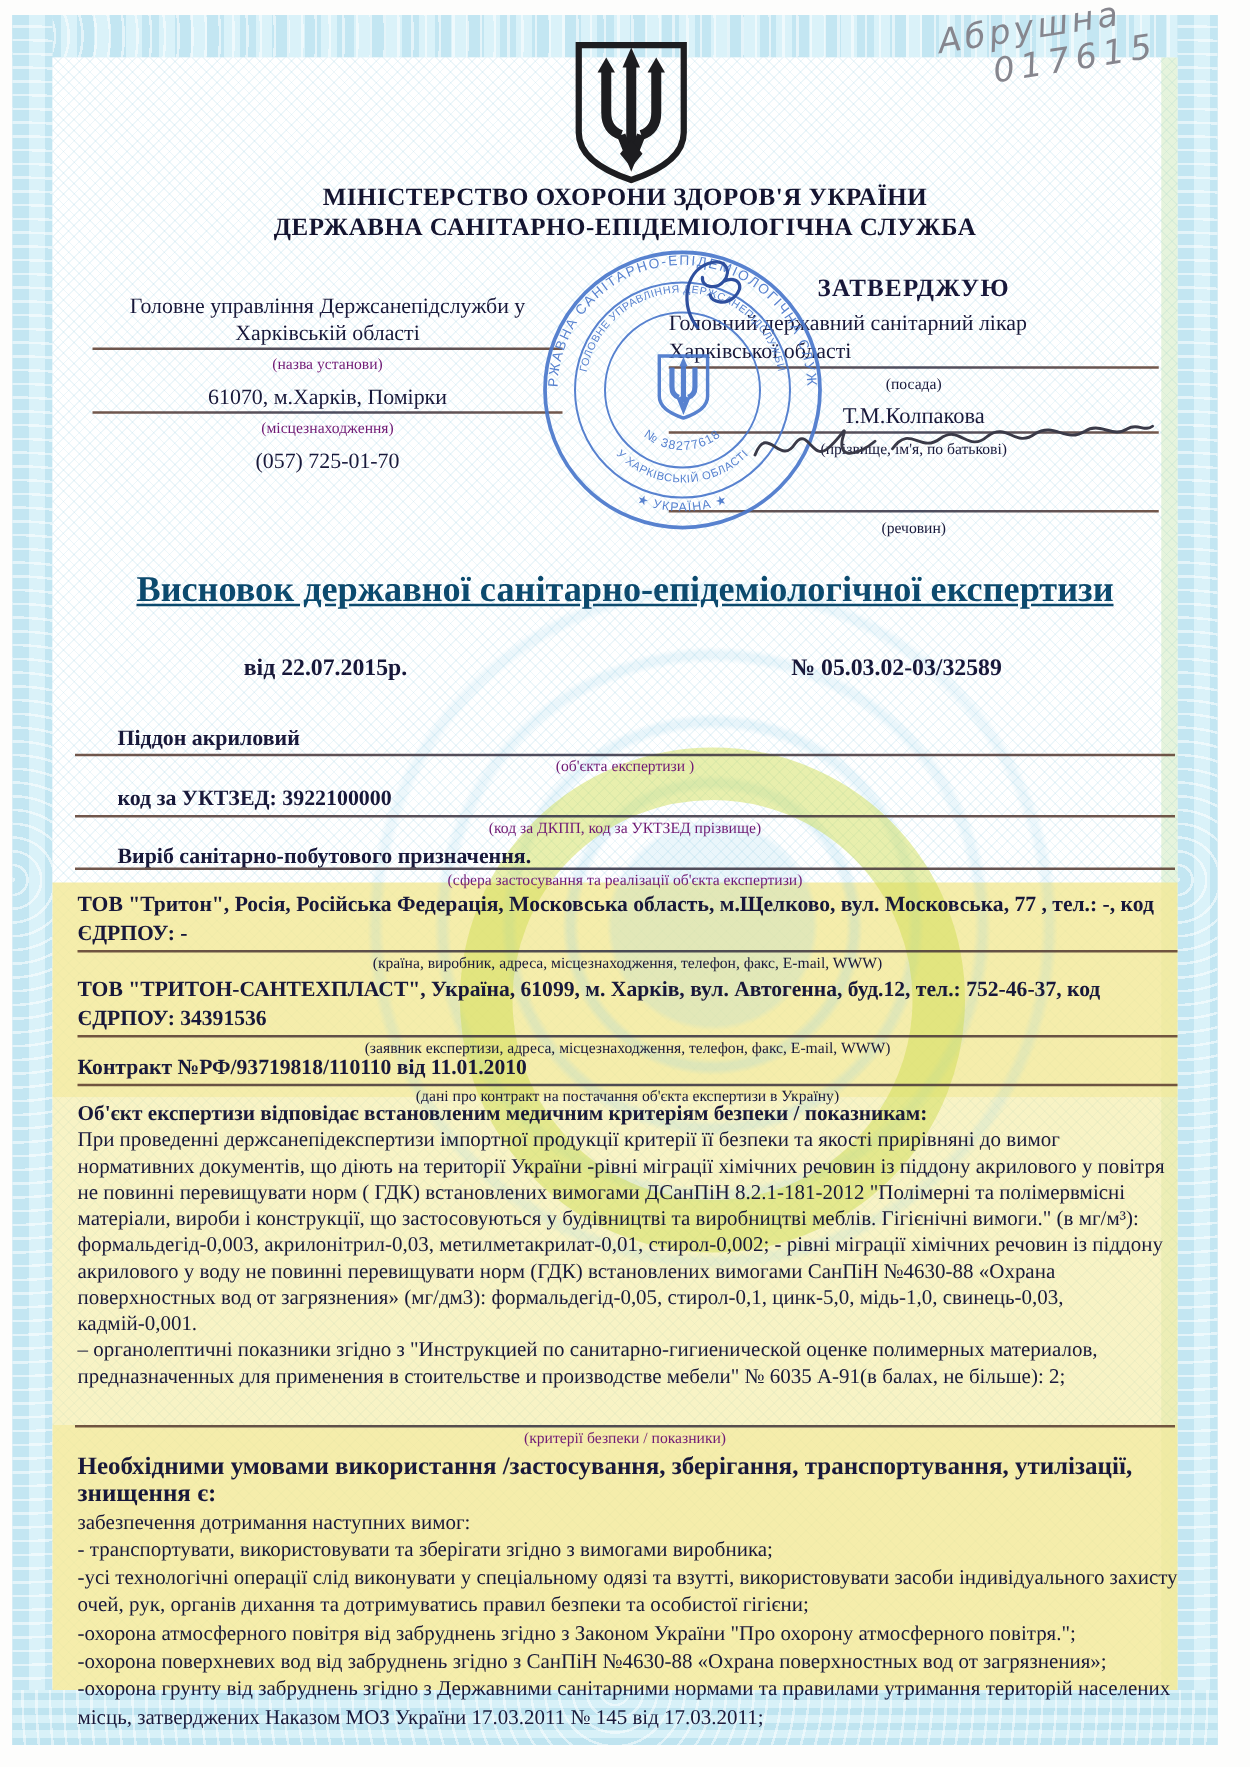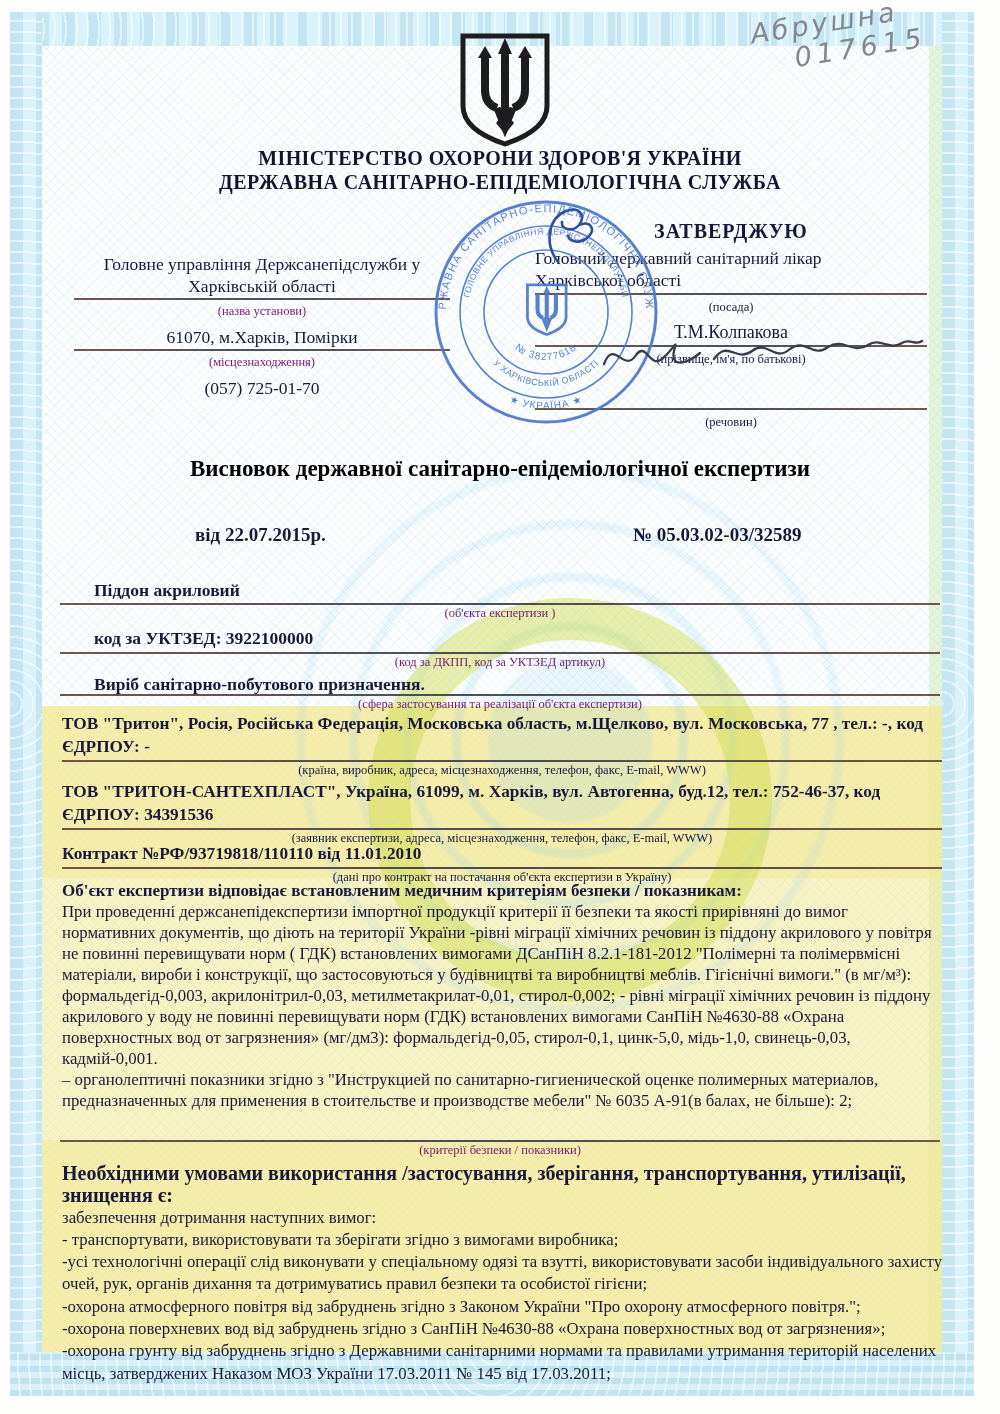--- a/index.html
+++ b/index.html
@@ -34,28 +34,28 @@
   .rosette{position:absolute;left:255px;top:425px;width:630px;height:630px;border-radius:50%;z-index:3;pointer-events:none;
     background:
       radial-gradient(circle, rgba(150,210,235,.20) 0 18%, transparent 19% 24%, rgba(140,205,232,.22) 25% 26%, transparent 27% 35%, rgba(140,205,232,.20) 36% 37%, transparent 38% 47%, rgba(140,205,232,.18) 48% 49%, transparent 50% 59%, rgba(140,205,232,.16) 60% 61%, transparent 62% 74%, rgba(140,205,232,.14) 75% 76%, transparent 77%);}
   .lime-ring{position:absolute;left:368px;top:598px;width:404px;height:404px;border-radius:50%;z-index:3;
     border:42px solid rgba(205,219,74,.45);box-sizing:border-box;pointer-events:none;}
   
   .txt{position:absolute;z-index:5;}
   .center{text-align:center;}
   .bold{font-weight:bold;}
   .ministry{left:0;right:0;top:146px;font-size:20px;font-weight:bold;letter-spacing:.4px;line-height:24px;color:#141430;}
-  .title{left:0;right:0;top:456px;font-size:23px;font-weight:bold;color:#000000;}
+  .title{left:0;right:0;top:456px;font-size:29px;font-weight:bold;color:#0c4a6e;text-decoration:underline;}
   .meta-date{left:195px;top:524px;font-size:19px;font-weight:bold;}
   .meta-num{left:633px;top:524px;font-size:19px;font-weight:bold;}
   .caption{font-size:12.5px;color:#701a75;}
   .rule{position:absolute;height:2px;z-index:5;
     background:linear-gradient(90deg,#5a3a2c 0%,#2e2e44 45%,#5a3a2c 100%);opacity:.85;}
   .field-label{font-size:17.5px;font-weight:bold;margin-left:32px;}
-  .org-block{left:62px;top:233px;width:400px;text-align:center;font-size:17.5px;line-height:22px;margin-top:20px;}
+  .org-block{left:62px;top:233px;width:400px;text-align:center;font-size:17.5px;line-height:22px;}
   .org-block .rule-in{position:relative;height:2px;margin:1px 12px 0 12px;
     background:linear-gradient(90deg,#5a3a2c,#2e2e44,#5a3a2c);opacity:.85;}
   .appr-block{left:535px;top:220px;width:392px;font-size:17.5px;line-height:22px;}
   .appr-title{text-align:center;font-size:20px;font-weight:bold;letter-spacing:1px;margin-bottom:5px;}
   .flow{font-size:16.8px;line-height:21px;}
   .block-bold{font-size:17.3px;font-weight:bold;line-height:23px;}
   .blk-caption{text-align:center;font-size:12.5px;margin-top:1px;}
   .blk-rule{height:2px;margin-top:2px;background:linear-gradient(90deg,#5a3a2c,#2e2e44,#5a3a2c);opacity:.85;}
   .cond{font-size:16.8px;line-height:22.3px;}
   .pencil{left:752px;top:6px;transform:rotate(-9deg);z-index:6;
@@ -198,21 +198,21 @@
 
   <div class="txt meta-date">від 22.07.2015р.</div>
   <div class="txt meta-num">№ 05.03.02-03/32589</div>
 
   <div class="txt field-label" style="left:62px;top:580px">Піддон акриловий</div>
   <div class="rule" style="left:60px;top:603px;width:880px"></div>
   <div class="txt caption center" style="left:0;right:0;top:606px">(об'єкта експертизи )</div>
 
   <div class="txt field-label" style="left:62px;top:628px">код за УКТЗЕД: 3922100000</div>
   <div class="rule" style="left:60px;top:652px;width:880px"></div>
-  <div class="txt caption center" style="left:0;right:0;top:655px">(код за ДКПП, код за УКТЗЕД артикул)</div>
+  <div class="txt caption center" style="left:0;right:0;top:655px">(код за ДКПП, код за УКТЗЕД прізвище)</div>
 
   <div class="txt field-label" style="left:62px;top:674px">Виріб санітарно-побутового призначення.</div>
   <div class="rule" style="left:60px;top:694px;width:880px"></div>
   <div class="txt caption center" style="left:0;right:0;top:697px">(сфера застосування та реалізації об'єкта експертизи)</div>
 
   <div class="txt" style="left:62px;top:712px;width:880px">
     <div class="block-bold">ТОВ "Тритон", Росія, Російська Федерація, Московська область, м.Щелково, вул. Московська, 77 , тел.: -, код ЄДРПОУ: -</div>
     <div class="blk-rule"></div>
     <div class="blk-caption">(країна, виробник, адреса,  місцезнаходження,  телефон, факс, E-mail, WWW)</div>
   </div>

